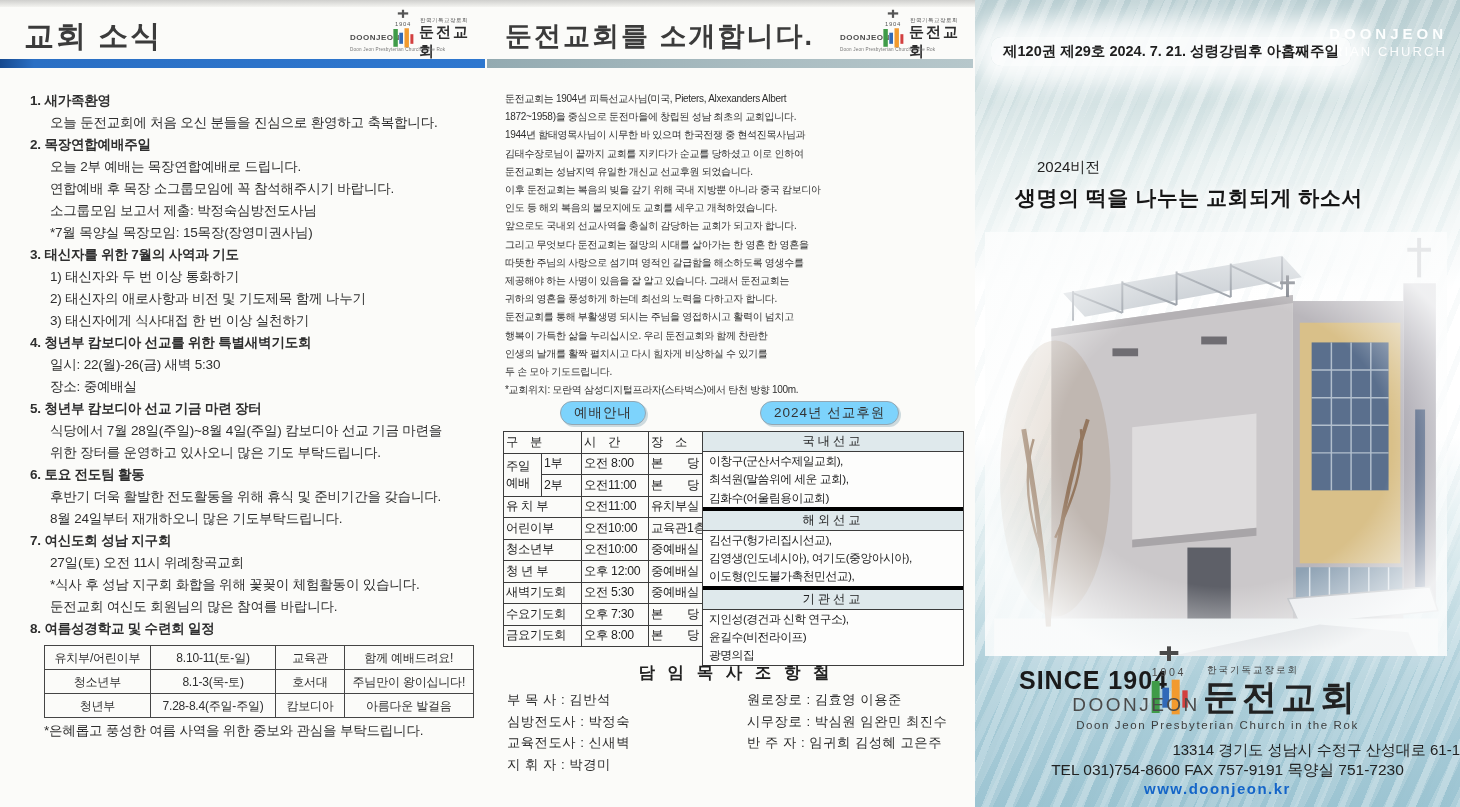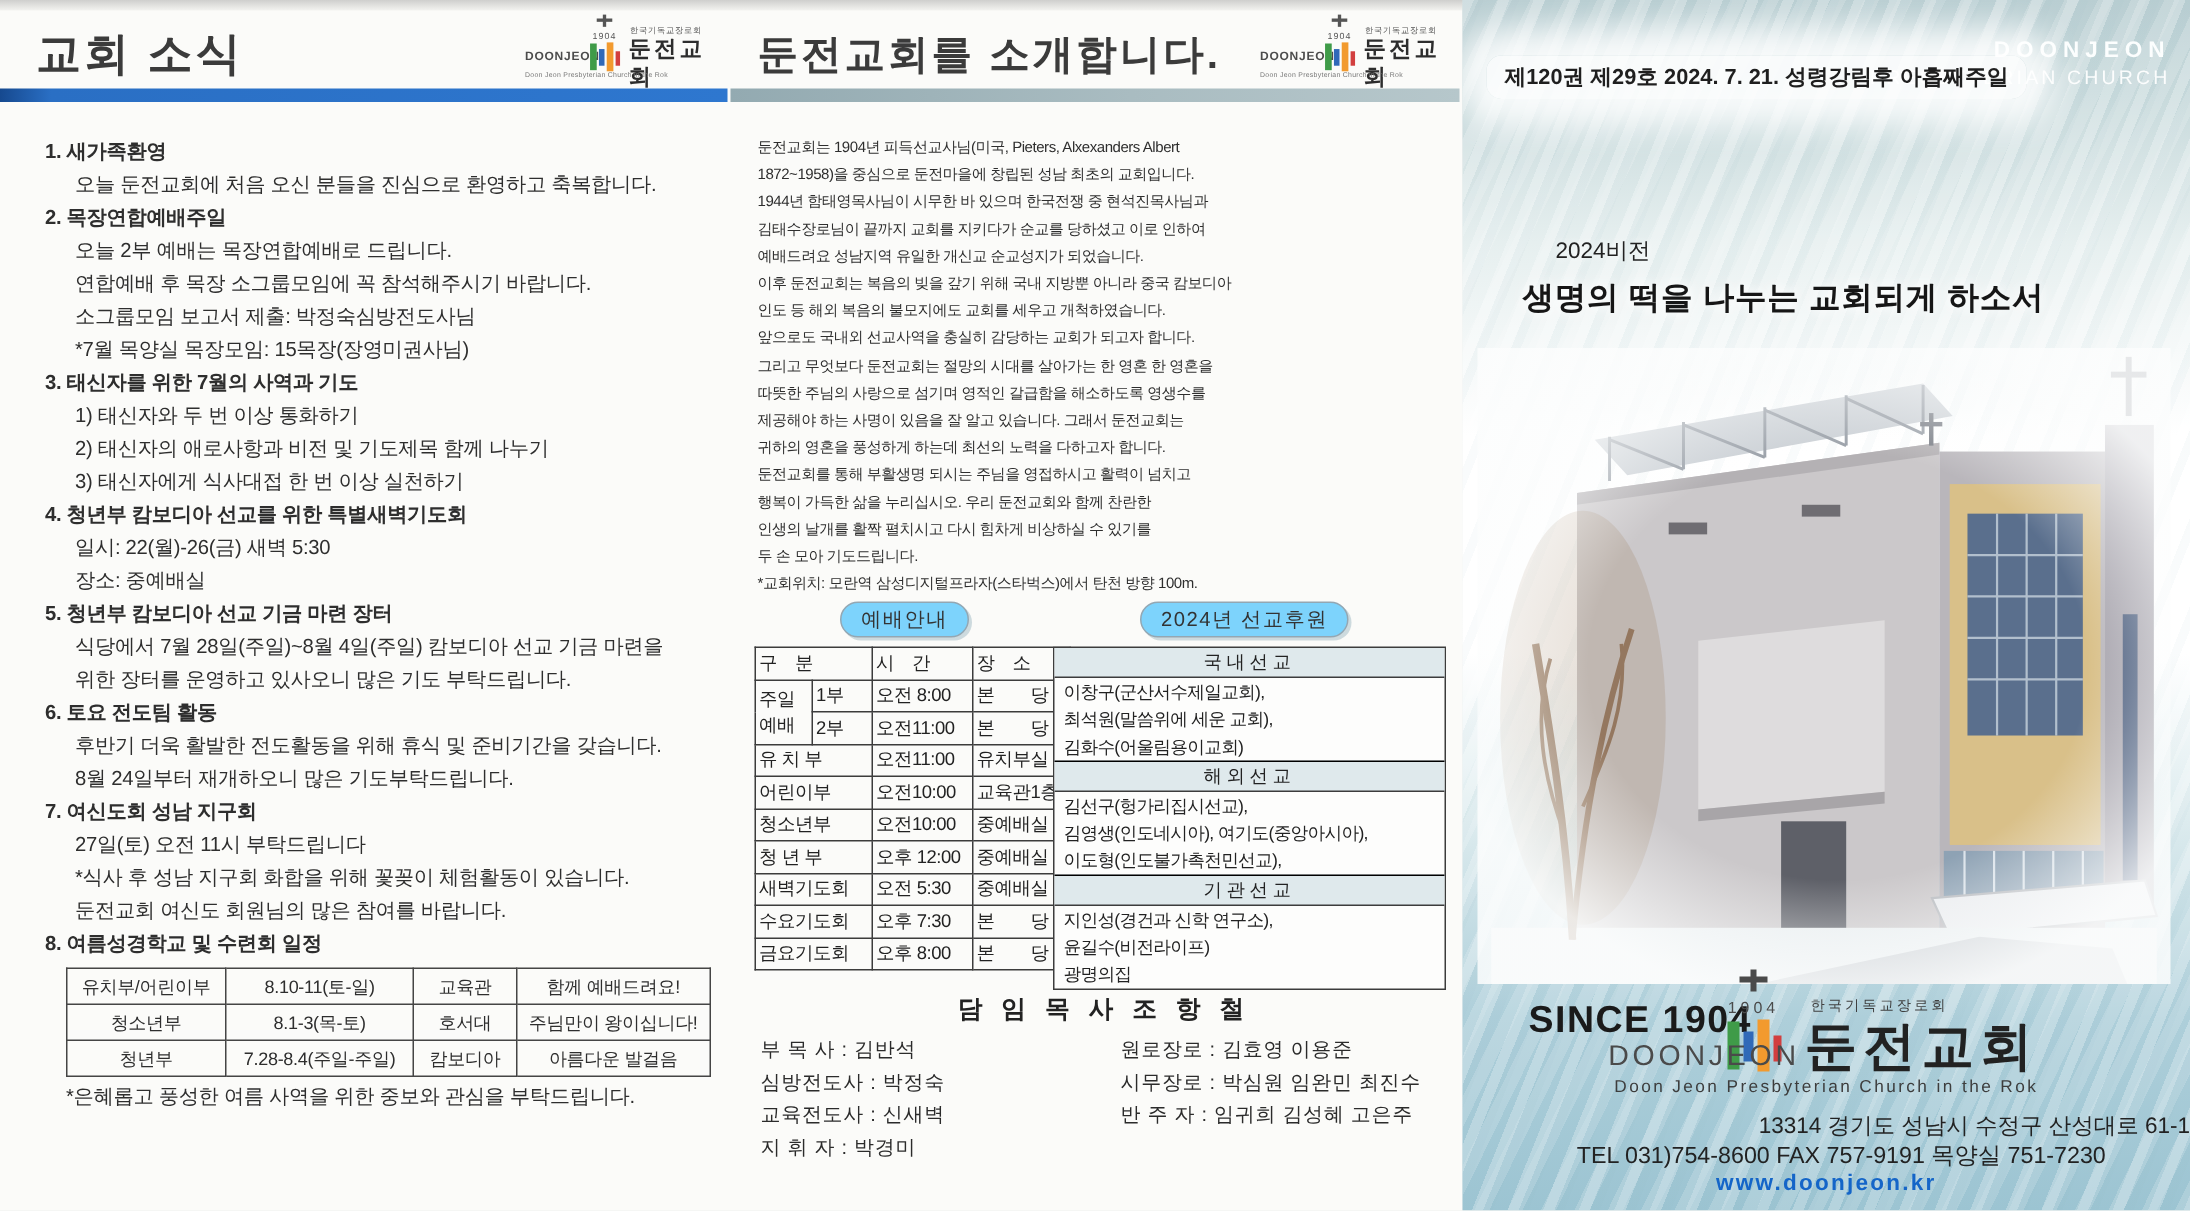--- a/index.html
+++ b/index.html
@@ -47,21 +47,21 @@
   .wtable{position:absolute;left:503px;top:431px;border-collapse:collapse;font-size:12.3px;color:#222;
           text-align:left;letter-spacing:-0.3px;}
   .wtable td,.wtable th{border:1.3px solid #3c3c3c;padding:0 2px;height:20.5px;font-weight:normal;}
   .w-sun{width:33px;} .w-part{width:35px;} .w-time{width:62px;} .w-place{width:60px;}
   .pre{white-space:pre-line;}
 
   .mtable{position:absolute;left:702px;top:431px;width:260px;border:1.5px solid #3c3c3c;
           font-size:11.8px;color:#222;letter-spacing:-0.5px;background:#fdfdfc;}
   .msec-h{background:#dfe9ec;text-align:center;border-bottom:1px solid #3c3c3c;padding:1px 12px;
           letter-spacing:3px;font-size:12.3px;}
-  .msec-h.mid2{border-top:1px solid #000000;}
+  .msec-h.mid2{border-top:4px solid #000000;}
   .msec-l{padding:0 6px;line-height:18.3px;}
 
   .senior{position:absolute;left:503px;top:662px;width:466px;text-align:center;font-weight:bold;
           font-size:16.5px;letter-spacing:4px;color:#222;}
   .staff-col{position:absolute;top:689px;font-size:13.3px;line-height:21.5px;letter-spacing:.5px;color:#2b2b2b;}
   .staff-l{left:507px;} .staff-r{left:747px;}
 
   
   .cover{position:absolute;left:975px;top:0;width:485px;height:807px;overflow:hidden;
     background:linear-gradient(180deg,#b9ced2 0%,#c8dadc 8%,#e6efef 20%,#ffffff 36%,#ffffff 54%,
@@ -133,21 +133,21 @@
     <div class="news-title">4. 청년부 캄보디아 선교를 위한 특별새벽기도회</div>
     <div class="news-line">일시: 22(월)-26(금) 새벽 5:30</div>
     <div class="news-line">장소: 중예배실</div>
     <div class="news-title">5. 청년부 캄보디아 선교 기금 마련 장터</div>
     <div class="news-line">식당에서 7월 28일(주일)~8월 4일(주일) 캄보디아 선교 기금 마련을</div>
     <div class="news-line">위한 장터를 운영하고 있사오니 많은 기도 부탁드립니다.</div>
     <div class="news-title">6. 토요 전도팀 활동</div>
     <div class="news-line">후반기 더욱 활발한 전도활동을 위해 휴식 및 준비기간을 갖습니다.</div>
     <div class="news-line">8월 24일부터 재개하오니 많은 기도부탁드립니다.</div>
     <div class="news-title">7. 여신도회 성남 지구회</div>
-    <div class="news-line">27일(토) 오전 11시 부탁드립니다</div>
+    <div class="news-line">27일(토) 오전 11시 위례창곡교회</div>
     <div class="news-line">*식사 후 성남 지구회 화합을 위해 꽃꽂이 체험활동이 있습니다.</div>
     <div class="news-line">둔전교회 여신도 회원님의 많은 참여를 바랍니다.</div>
     <div class="news-title">8. 여름성경학교 및 수련회 일정</div>
 
     <table class="camp-table">
       <tbody>
           <tr>
         <td class="camp-c0">유치부/어린이부</td>
         <td class="camp-c1">8.10-11(토-일)</td>
         <td class="camp-c2">교육관</td>
@@ -187,21 +187,21 @@
     <span class="ml-kr">둔전교회</span>
     <span class="ml-en">Doon Jeon Presbyterian Church in the Rok</span>
   </div>
   <div class="bar bar-mid"></div>
 
   <div class="intro">
     <div>둔전교회는 1904년 피득선교사님(미국, Pieters, Alxexanders Albert</div>
     <div>1872~1958)을 중심으로 둔전마을에 창립된 성남 최초의 교회입니다.</div>
     <div>1944년 함태영목사님이 시무한 바 있으며 한국전쟁 중 현석진목사님과</div>
     <div>김태수장로님이 끝까지 교회를 지키다가 순교를 당하셨고 이로 인하여</div>
-    <div>예배드려요 성남지역 유일한 개신교 순교성지가 되었습니다.</div>
+    <div>둔전교회는 성남지역 유일한 개신교 선교후원 되었습니다.</div>
     <div>이후 둔전교회는 복음의 빚을 갚기 위해 국내 지방뿐 아니라 중국 캄보디아</div>
     <div>인도 등 해외 복음의 불모지에도 교회를 세우고 개척하였습니다.</div>
     <div>앞으로도 국내외 선교사역을 충실히 감당하는 교회가 되고자 합니다.</div>
     <div>그리고 무엇보다 둔전교회는 절망의 시대를 살아가는 한 영혼 한 영혼을</div>
     <div>따뜻한 주님의 사랑으로 섬기며 영적인 갈급함을 해소하도록 영생수를</div>
     <div>제공해야 하는 사명이 있음을 잘 알고 있습니다. 그래서 둔전교회는</div>
     <div>귀하의 영혼을 풍성하게 하는데 최선의 노력을 다하고자 합니다.</div>
     <div>둔전교회를 통해 부활생명 되시는 주님을 영접하시고 활력이 넘치고</div>
     <div>행복이 가득한 삶을 누리십시오. 우리 둔전교회와 함께 찬란한</div>
     <div>인생의 날개를 활짝 펼치시고 다시 힘차게 비상하실 수 있기를</div>

